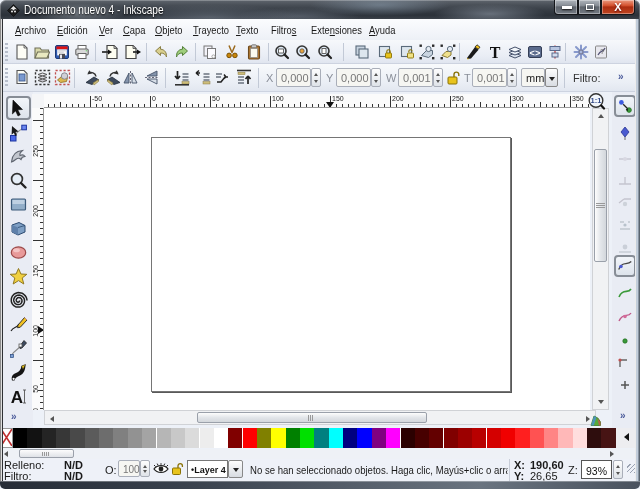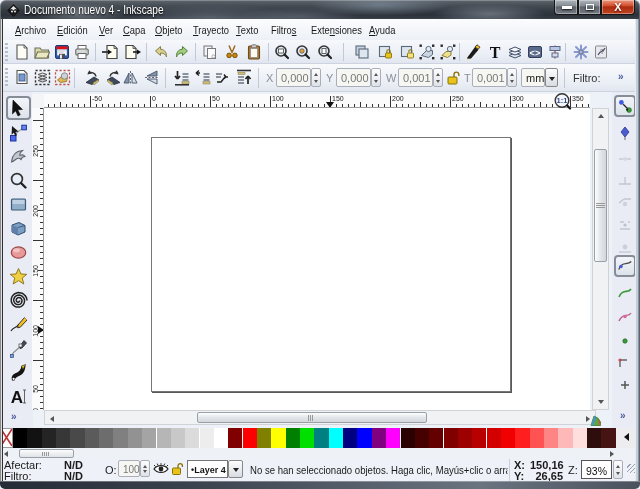--- a/index.html
+++ b/index.html
@@ -54,21 +54,21 @@
 #rulercorner{position:absolute;left:32px;top:94px;width:12px;height:14px;background:#f4f5f7}
 
 #canvas{position:absolute;left:44px;top:108px;width:546px;height:302px;background:#fff;overflow:hidden}
 #page{position:absolute;left:107px;top:29px;width:360px;height:255px;background:#fff;border:1px solid #757575;box-shadow:1px 1px 0 0 #595959}
 
 #vscroll{position:absolute;left:592px;top:108px;width:17px;height:302px;background:#f1f2f4;border:1px solid #d0d2d6}
 #hscroll{position:absolute;left:44px;top:410px;width:552px;height:15px;background:#f1f2f4;border:1px solid #d0d2d6}
 .thumb{position:absolute;background:linear-gradient(180deg,#fdfdfd,#e3e6ea 50%,#d3d7dc);border:1px solid #9aa0aa;border-radius:2px}
 .thumbv{background:linear-gradient(90deg,#fdfdfd,#e3e6ea 50%,#d3d7dc)}
 .sarrow{position:absolute;width:0;height:0}
-#zoom11{position:absolute;left:552px;top:92px;width:26px;height:16px}
+#zoom11{position:absolute;left:586px;top:92px;width:26px;height:16px}
 
 #palette{position:absolute;left:0px;top:428px;width:640px;height:20px;background:#fff}
 .sw{position:absolute;top:0;height:20px}
 #swnone{position:absolute;left:0;top:0;width:13px;height:20px;background:#fff;border:1px solid #999}
 #palscroll{position:absolute;left:0;top:449px;width:640px;height:10px;background:#eef1f6}
 #palthumb{position:absolute;left:19px;top:0px;width:55px;height:9px;background:linear-gradient(180deg,#fcfcfc,#dfe2e7);border:1px solid #9aa0aa;border-radius:2px}
 
 #status{position:absolute;left:2px;top:459px;width:636px;height:22px;background:#eef1f8;font-size:11px;color:#222}
 #botframe{position:absolute;left:0;top:481px;width:640px;height:8px;background:linear-gradient(90deg,#262c36 0%,#3a424e 30%,#555e6a 55%,#6a7480 75%,#4a525e 100%);border-radius:0 0 5px 5px;box-shadow:inset 0 1px 0 rgba(255,255,255,.3)}
 
@@ -756,44 +756,44 @@
       </div>
     </div>
     <div id="palscroll">
 <span style="position:absolute;left:4px;top:2px;border-top:3px solid transparent;border-bottom:3px solid transparent;border-right:4px solid #555"></span>
 <div id="palthumb">
         <div style="position:absolute;left:22px;top:2px;width:1px;height:4px;background:#999;box-shadow:2px 0 0 #999,4px 0 0 #999,6px 0 0 #999"></div>
       </div>
 <span style="position:absolute;left:610px;top:2px;border-top:3px solid transparent;border-bottom:3px solid transparent;border-left:4px solid #555"></span>
 </div>
     <div id="status">
-<span class="statlbl" style="left:2px;top:0px">Afectar:</span>
+<span class="statlbl" style="left:2px;top:0px">Relleno:</span>
       <span class="statlbl" style="left:62px;top:0px;font-weight:bold">N/D</span>
 <span class="statlbl" style="left:2px;top:11px">Filtro:</span>
       <span class="statlbl" style="left:62px;top:11px;font-weight:bold">N/D</span>
 <span class="statlbl" style="left:103px;top:5px">O:</span>
 <div class="field" style="left:116px;top:1px;width:22px;height:17px;font-size:10px;padding-top:3px">100</div>
       <div class="spin" style="left:138px;top:1px;height:17px"></div>
 <span class="eye" style="left:151px;top:4px"><svg width="16" height="12" viewBox="0 0 16 12" style="">
           <path d="M1 6 C4 1.5 12 1.5 15 6 C12 10.5 4 10.5 1 6 Z" fill="#fff" stroke="#222" stroke-width="1.3"></path>
           <circle cx="8" cy="6" r="2.4" fill="#222"></circle>
           <path d="M2.5 3.5 L1 2 M5 2.2 L4.2 0.6 M8 1.8 V0.2 M11 2.2 L11.8 0.6 M13.5 3.5 L15 2" stroke="#222" stroke-width="1"></path>
         </svg></span>
 <span class="eye" style="left:169px;top:3px"><svg width="13" height="14" viewBox="0 0 13 14" style="">
           <rect x="1.5" y="6" width="8" height="6.5" rx="1" fill="#e8c31c" stroke="#8a7206" stroke-width="1"></rect>
           <path d="M7 6 V3.8 a2.2 2.2 0 0 1 4.4 0 V5" fill="none" stroke="#8a7206" stroke-width="1.3"></path>
         </svg></span>
 <div id="layerbox">•Layer 4</div>
       <div id="layerarrow"></div>
 <div style="position:absolute;left:248px;top:5px;width:296px;height:14px;overflow:hidden;white-space:nowrap;font-size:11px;color:#1a1a1a;transform:scaleX(.87);transform-origin:0 50%">No se han seleccionado objetos. Haga clic, Mayús+clic o arrastr</div>
 <div style="position:absolute;left:507px;top:0;width:1px;height:22px;background:#c8cdd8"></div>
 <span class="statlbl" style="left:512px;top:0px;font-weight:bold">X:</span>
-      <span class="statlbl" style="left:528px;top:0px;font-weight:bold;width:33px;text-align:right;display:inline-block">150,16</span>
+      <span class="statlbl" style="left:528px;top:0px;font-weight:bold;width:33px;text-align:right;display:inline-block">190,60</span>
 <span class="statlbl" style="left:512px;top:11px;font-weight:bold">Y:</span>
-      <span class="statlbl" style="left:528px;top:11px;font-weight:bold;width:33px;text-align:right;display:inline-block">26,65</span>
+      <span class="statlbl" style="left:528px;top:11px;font-weight:normal;width:33px;text-align:left;display:inline-block">26,65</span>
 <span class="statlbl" style="left:566px;top:5px">Z:</span>
 <div id="zoombox">93%</div>
       <div class="spin" style="left:611px;top:1px;height:19px"></div>
 <div style="position:absolute;left:625px;top:5px;width:9px;height:9px;background:repeating-linear-gradient(135deg,transparent 0 2px,#9aa2b2 2px 3px)"></div>
 </div>
     <div id="lborder"></div>
     <div id="rborder"></div>
     <div id="botframe"></div>
   </div>
 </body></html>

